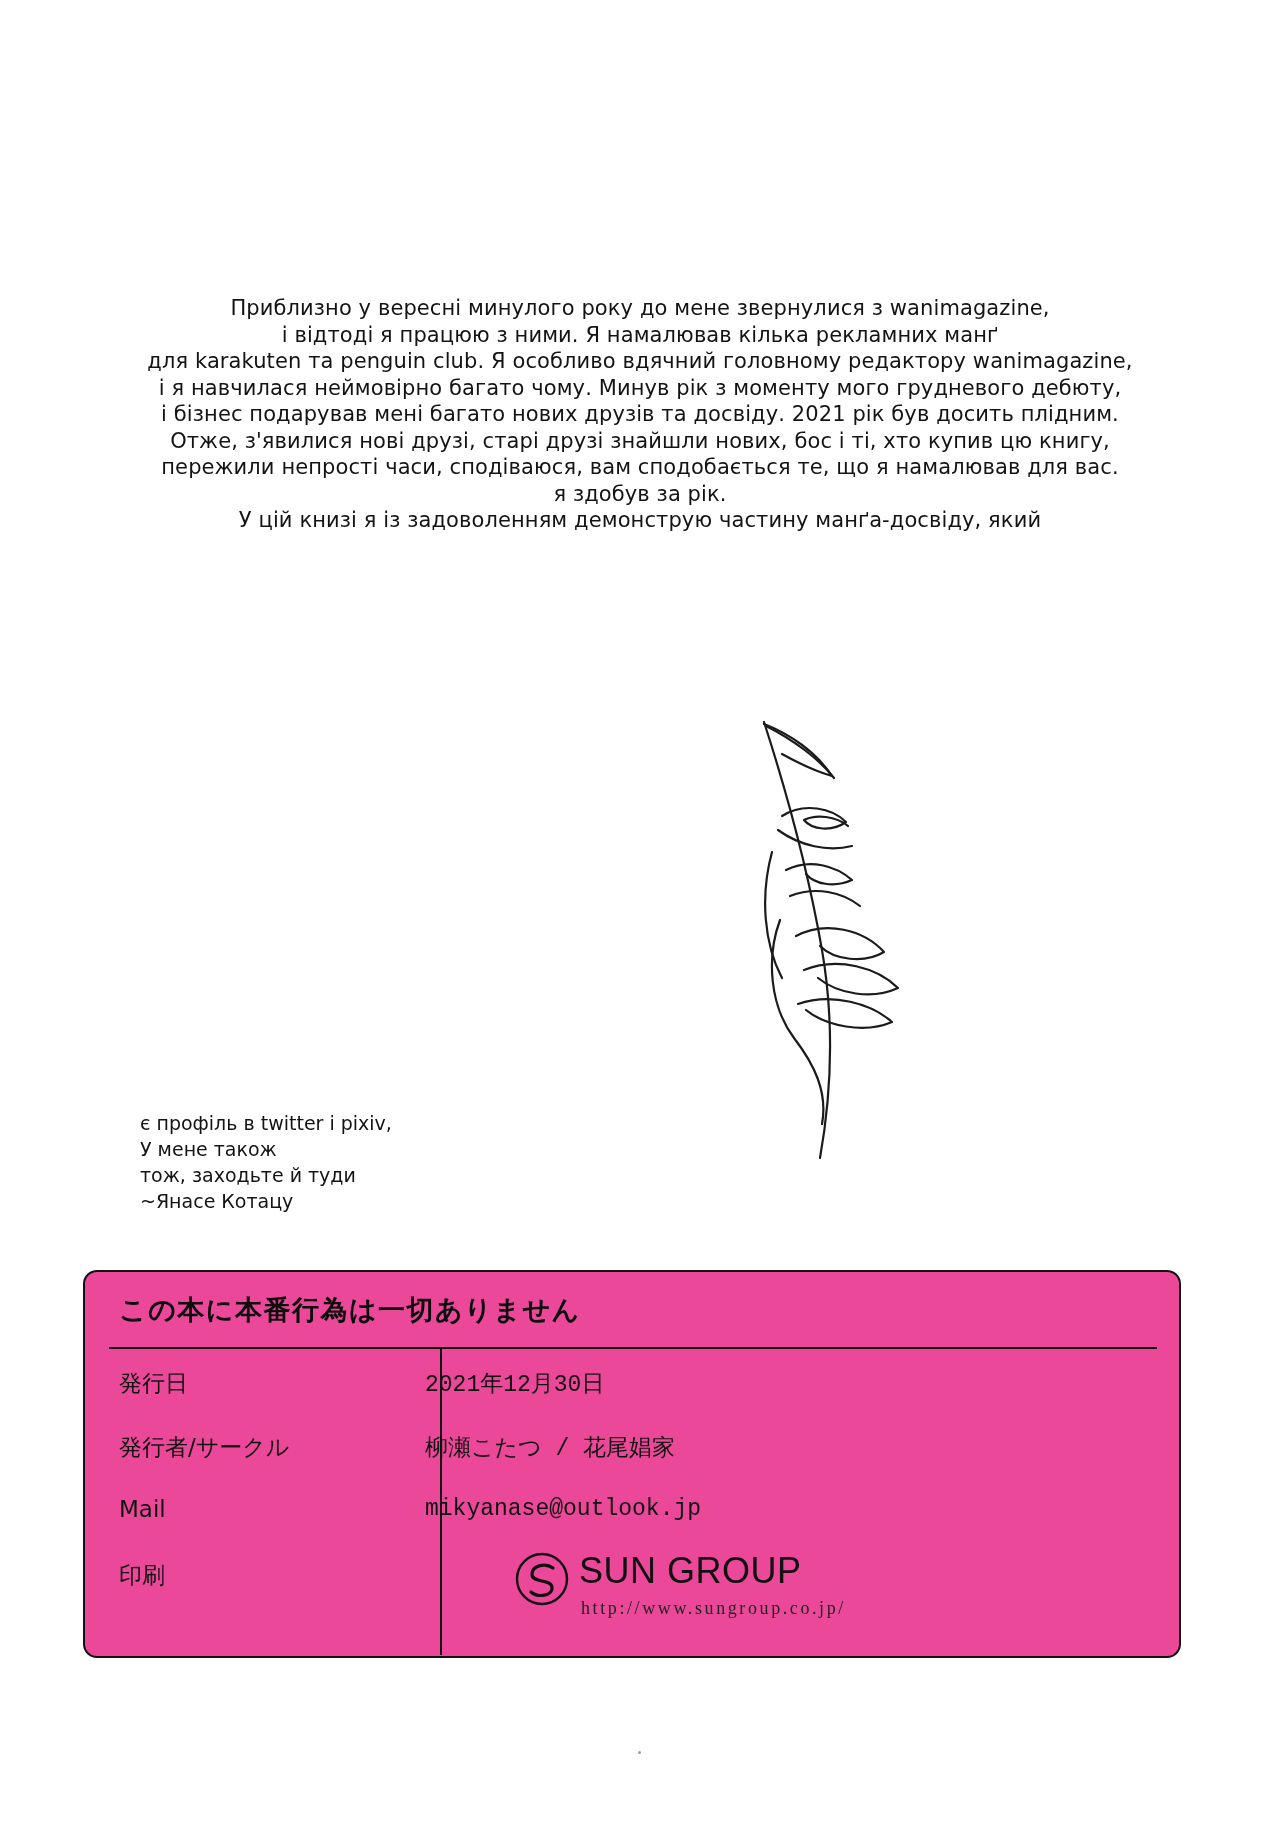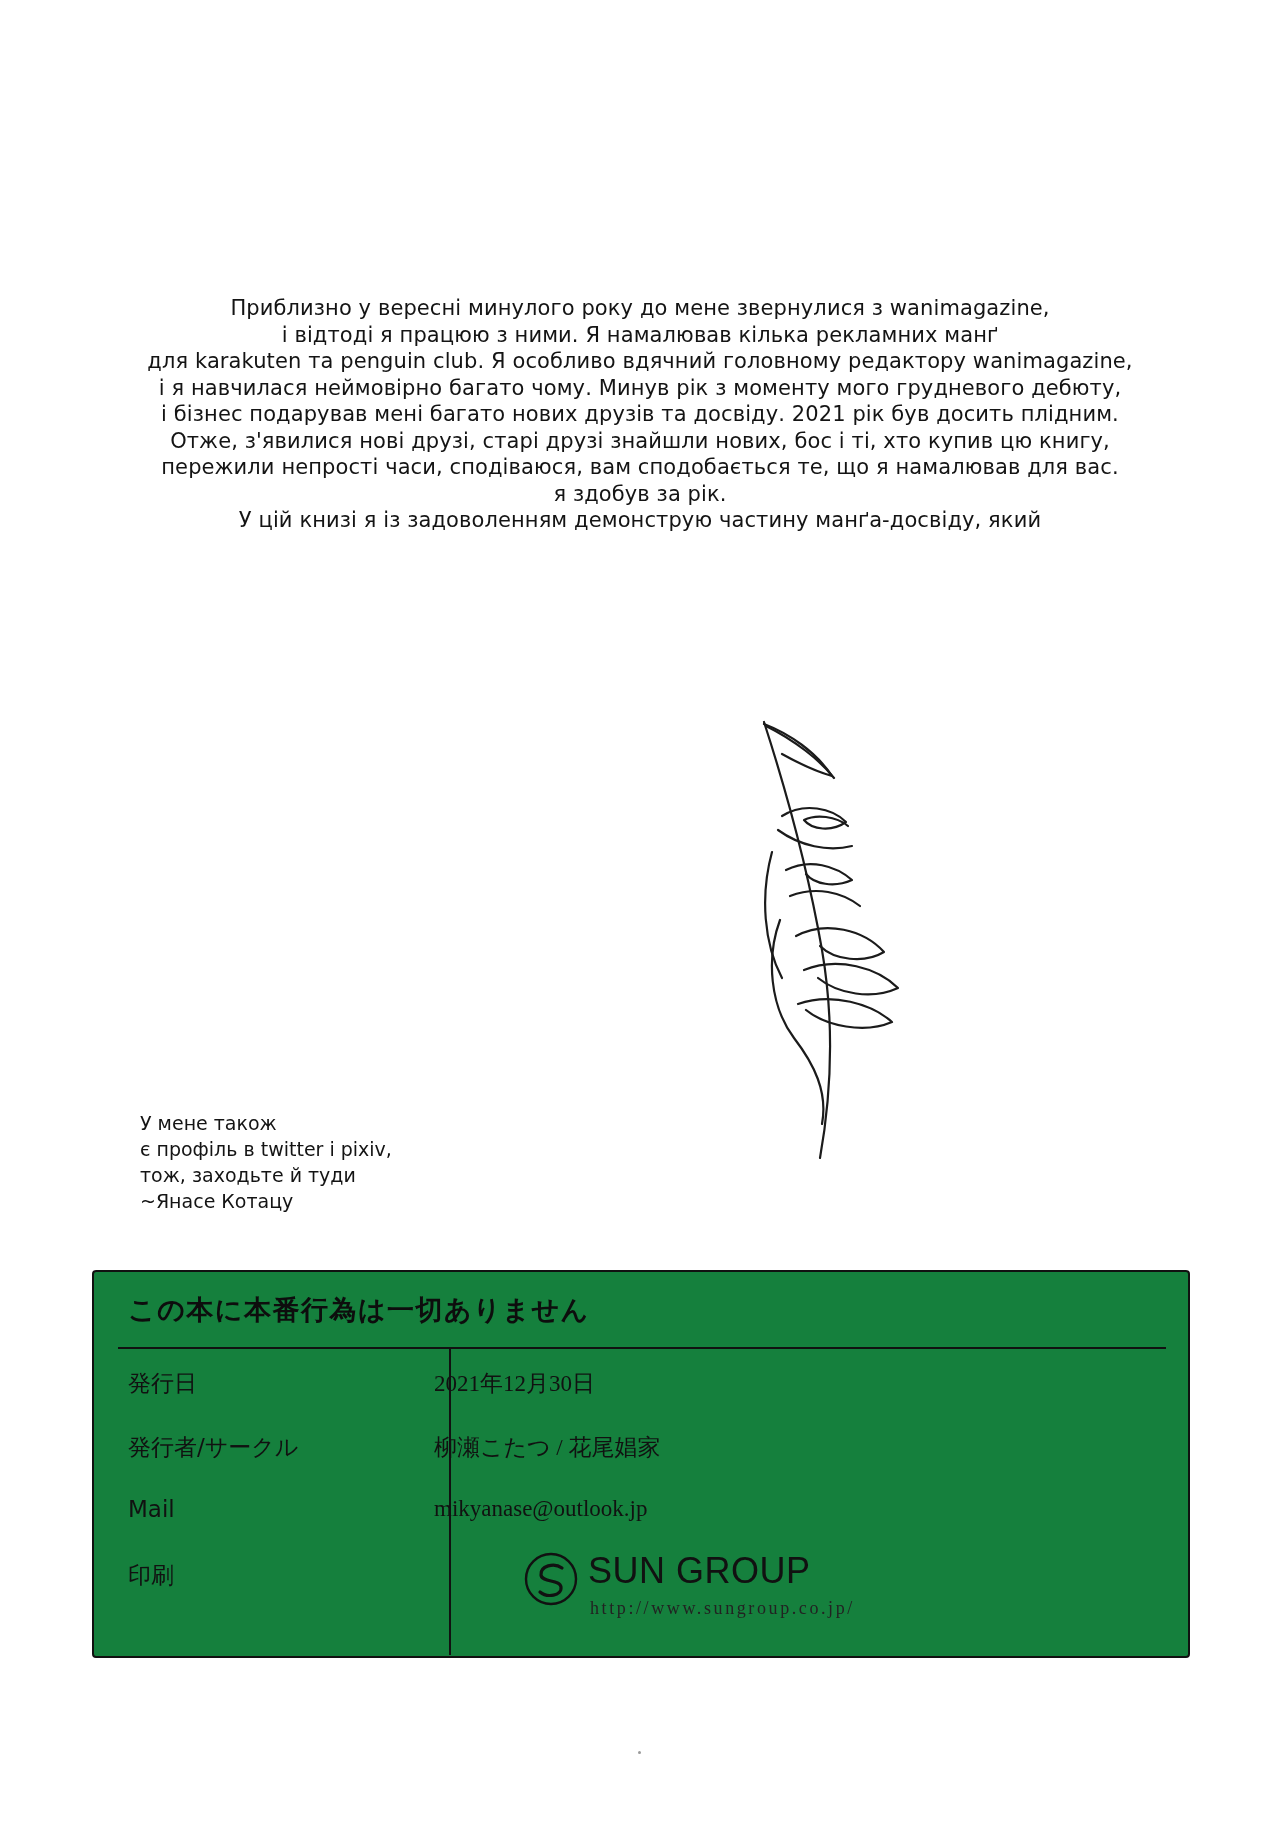--- a/index.html
+++ b/index.html
@@ -56,28 +56,28 @@
     left: 760px;
     top: 720px;
     width: 260px;
     height: 460px;
     pointer-events: none;
   }
 
   
   #colophon {
     position: absolute;
-    left: 92px;
+    left: 83px;
     top: 1270px;
     width: 1098px;
     height: 388px;
     border: 2px solid #111111;
-    border-radius: 4px;
+    border-radius: 14px;
     box-sizing: border-box;
-    background: #15803d;
+    background: #ec4899;
   }
   #colophon-title {
     position: absolute;
     left: 34px;
     top: 20px;
     font-family: "DejaVu Sans", sans-serif;
     font-weight: bold;
     font-size: 27px;
     letter-spacing: 1.5px;
     color: #0d0d0d;
@@ -111,21 +111,21 @@
     top: 0;
     font-family: "DejaVu Sans", sans-serif;
     font-size: 23px;
     color: #111111;
     white-space: pre;
   }
   .row .value {
     position: absolute;
     left: 340px;
     top: 0;
-    font-family: Liberation Serif, serif;
+    font-family: Liberation Mono, monospace;
     font-size: 23px;
     color: #111111;
     white-space: pre;
   }
   #row-date   { top: 96px; }
   #row-author { top: 160px; }
   #row-mail   { top: 224px; }
   #row-print  { top: 288px; padding-left: 34px; }
 
   
@@ -207,22 +207,22 @@
     <path d="M36 216 C 66 200, 104 210, 124 232 C 104 244, 74 240, 60 226"></path>
     <path d="M44 250 C 78 236, 118 248, 138 268 C 112 280, 78 274, 58 258"></path>
     <path d="M38 284 C 72 272, 112 284, 132 302 C 104 314, 66 306, 46 290"></path>
 
     <path d="M20 200 C 6 238, 10 286, 34 318 C 54 344, 68 372, 62 404"></path>
     <path d="M12 132 C 0 176, 4 224, 22 258"></path>
   </g>
 </svg>
 
 <div id="signature">
+  <p>є профіль в twitter і pixiv,</p>
   <p>У мене також</p>
-  <p>є профіль в twitter і pixiv,</p>
   <p>тож, заходьте й туди</p>
   <p>~Янасе Котацу</p>
 </div>
 
 <div id="colophon">
 
   <div id="colophon-title">この本に本番行為は一切ありません</div>
   <div id="colophon-rule"></div>
   <div id="colophon-vrule"></div>
 

